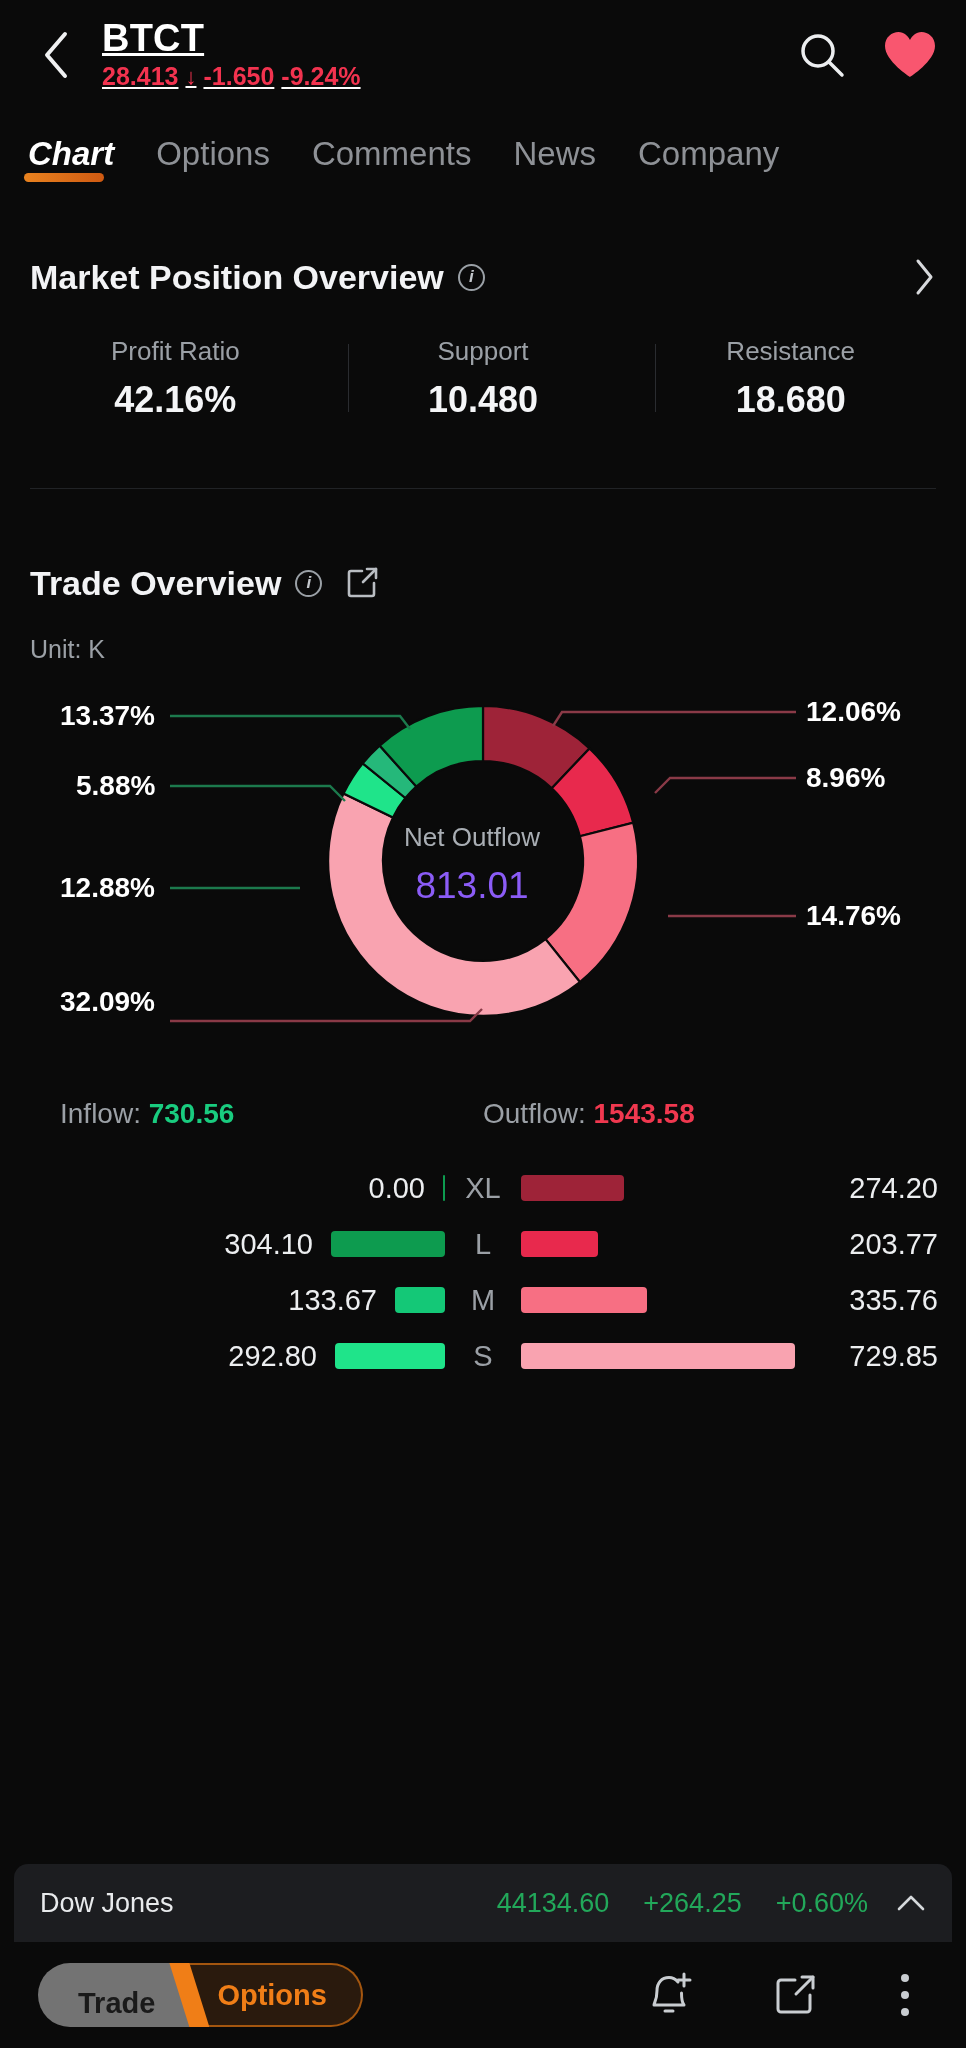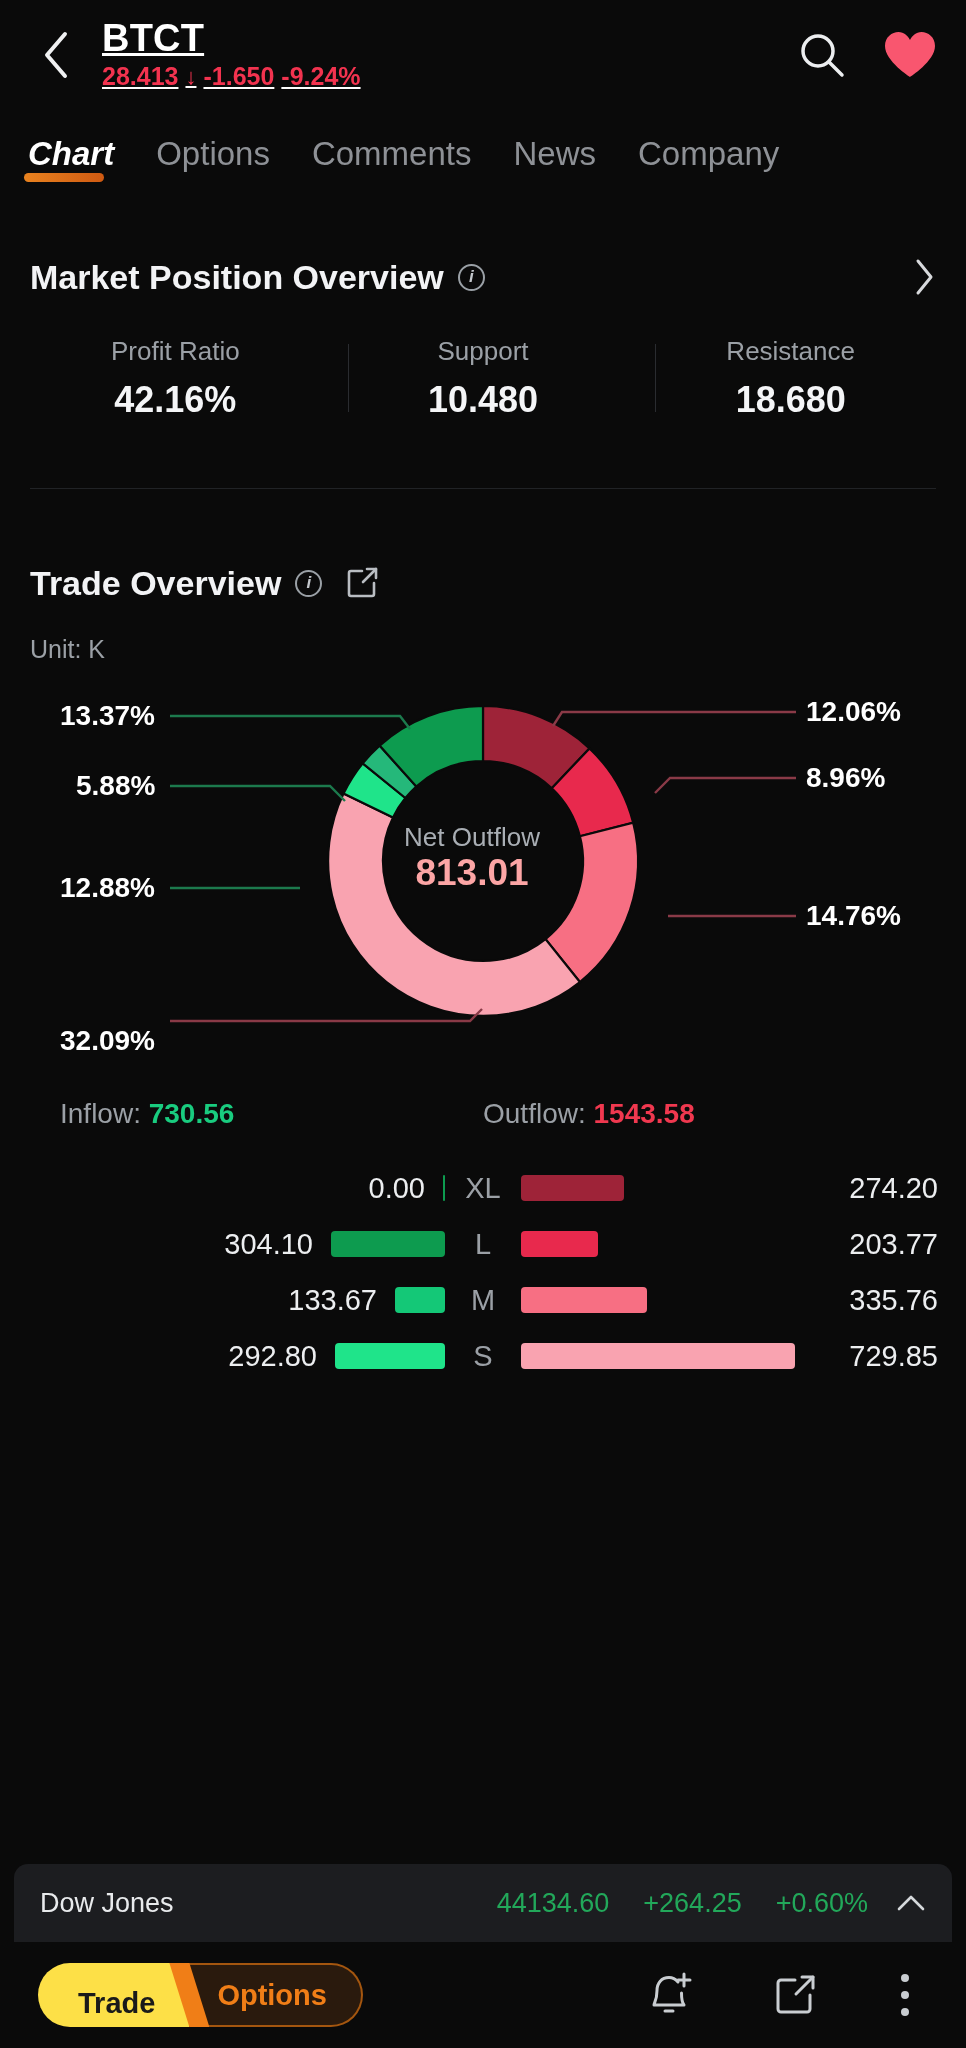--- a/index.html
+++ b/index.html
@@ -104,21 +104,21 @@
 
   .donut-wrap {
     position:relative; width:944px; height:400px; margin-top:14px;
   }
   .donut-svg { position:absolute; left:0; top:0; }
   .center-label {
     position:absolute; left:0; right:0; text-align:center;
   }
   .center-title { font-size:26px; color:#a9aeb4; line-height:1; }
   .center-value {
-    font-size:37px; font-weight:700; color:#fca5a5; margin-top:4px; line-height:1;
+    font-size:37px; font-weight:400; color:#8b5cf6; margin-top:17px; line-height:1;
   }
   .pct-label {
     position:absolute; font-size:28px; font-weight:700; color:#ffffff;
     white-space:nowrap; line-height:1;
   }
 
   
   .flow-row {
     display:flex; margin-top:22px; padding:0 60px;
   }
@@ -157,21 +157,21 @@
   .chev-up { margin-left:28px; display:flex; align-items:center; }
 
   
   .bottom-bar {
     position:absolute; left:0; right:0; bottom:0;
     height:106px; background:#0a0a0a;
     display:flex; align-items:center; padding:0 38px;
   }
   .pill-group { position:relative; display:flex; align-items:center; flex:0 0 auto; }
   .pill-trade {
-    background:#fde047; color:#1a1a1a;
+    background:#737373; color:#1a1a1a;
     font-size:29px; font-weight:700;
     height:64px; display:flex; align-items:center;
     padding:16px 34px 0 40px;
     border-radius:34px 0 0 34px;
     position:relative; z-index:2;
   }
   .pill-trade::after {
     content:""; position:absolute; right:-20px; top:0; bottom:0; width:40px;
     background:#f07e17;
     clip-path:polygon(0 0, 50% 0, 100% 100%, 50% 100%);
@@ -302,21 +302,21 @@
     <path d="M170 345 L470 345 L482 333" stroke="#8a3a47" stroke-width="2.4" fill="none"></path>
 
     <path d="M796 36 L562 36 L553 50" stroke="#8a3a47" stroke-width="2.4" fill="none"></path>
     <path d="M796 102 L670 102 L655 117" stroke="#8a3a47" stroke-width="2.4" fill="none"></path>
     <path d="M796 240 L668 240" stroke="#8a3a47" stroke-width="2.4" fill="none"></path>
   </svg>
 
   <div class="pct-label" style="left:60px; top:26px;">13.37%</div>
   <div class="pct-label" style="left:76px; top:96px;">5.88%</div>
   <div class="pct-label" style="left:60px; top:198px;">12.88%</div>
-  <div class="pct-label" style="left:60px; top:351px;">32.09%</div>
+  <div class="pct-label" style="left:60px; top:312px;">32.09%</div>
   <div class="pct-label" style="left:806px; top:22px;">12.06%</div>
   <div class="pct-label" style="left:806px; top:88px;">8.96%</div>
   <div class="pct-label" style="left:806px; top:226px;">14.76%</div>
 
   <div class="center-label" style="top:148px;">
     <div class="center-title">Net Outflow</div>
     <div class="center-value">813.01</div>
   </div>
 </div>
 

